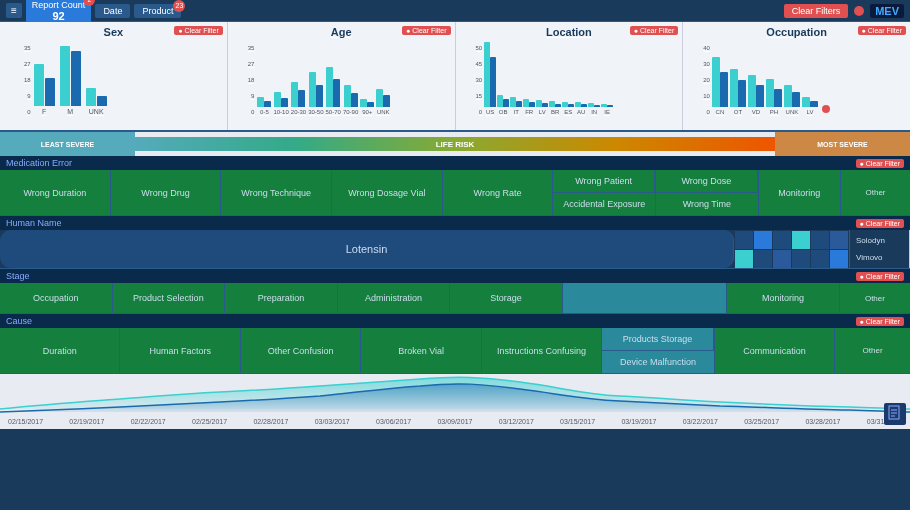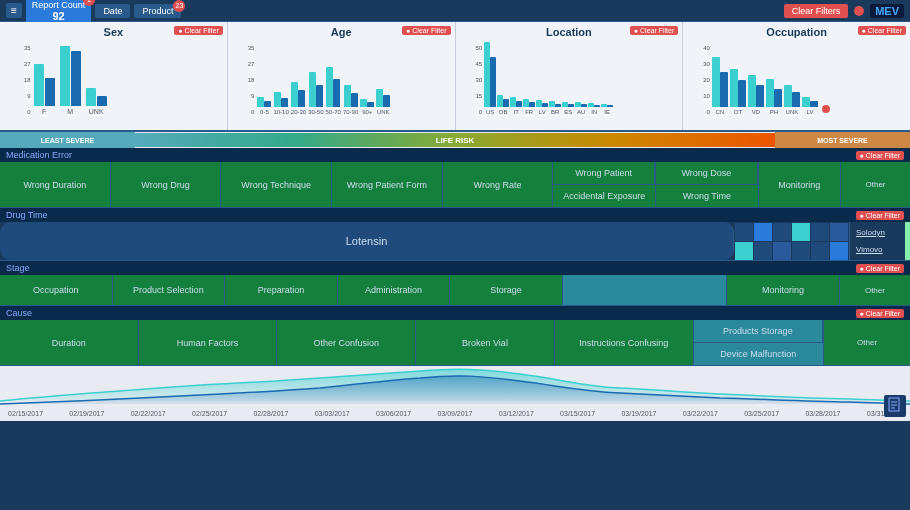--- a/index.html
+++ b/index.html
@@ -151,21 +151,21 @@
       text-align: right;
     }
     .bar-col {
       display: flex;
       flex-direction: column;
       align-items: center;
     }
 
     
     .severity-bar {
-      height: 16px;
+      height: 24px;
       display: flex;
       align-items: center;
       background: #e8ecf0;
       position: relative;
     }
     .severity-left {
       background: #5ab;
       height: 100%;
       width: 135px;
       display: flex;
@@ -582,60 +582,60 @@
 
 <div class="section">
   <div class="section-header">
     <span>Medication Error</span>
     <button class="clear-filter-btn" style="position:static;">● Clear Filter</button>
   </div>
   <div class="section-body">
     <div class="tile">Wrong Duration</div>
     <div class="tile">Wrong Drug</div>
     <div class="tile">Wrong Technique</div>
-    <div class="tile">Wrong Patient Form</div>
+    <div class="tile">Wrong Dosage Vial</div>
     <div class="tile">Wrong Rate</div>
     <div style="display:flex;flex-direction:column;flex:1;border-right:1px solid #2a5a8c;">
       <div class="tile" style="flex:1;border-bottom:1px solid #2a5a8c;">Wrong Patient</div>
       <div class="tile" style="flex:1;">Accidental Exposure</div>
     </div>
     <div style="display:flex;flex-direction:column;flex:1;border-right:1px solid #2a5a8c;">
       <div class="tile" style="flex:1;border-bottom:1px solid #2a5a8c;">Wrong Dose</div>
       <div class="tile" style="flex:1;">Wrong Time</div>
     </div>
     <div style="display:flex;flex-direction:column;flex:0.8;border-right:1px solid #2a5a8c;">
       <div class="tile" style="flex:1;">Monitoring</div>
     </div>
     <div class="tile tile-sm">Other</div>
   </div>
 </div>
 
 <div class="section">
   <div class="section-header">
-    <span>Drug Time</span>
+    <span>Human Name</span>
     <button class="clear-filter-btn" style="position:static;">● Clear Filter</button>
   </div>
   <div class="section-body drug-section-body" style="height:38px;">
     <div class="drug-main">Lotensin</div>
 
     <div style="display:grid;grid-template-columns:repeat(6,18px);grid-template-rows:repeat(2,18px);gap:1px;padding:1px;border-right:1px solid #2a5a8c;">
       <div style="background:#1e4a7c;"></div>
       <div style="background:#2a7adc;"></div>
       <div style="background:#1e4a7c;"></div>
       <div style="background:#3bcfcf;"></div>
       <div style="background:#1e4a7c;"></div>
       <div style="background:#2a5a9c;"></div>
       <div style="background:#3bcfcf;"></div>
       <div style="background:#1e4a7c;"></div>
       <div style="background:#2a5a9c;"></div>
       <div style="background:#1e4a7c;"></div>
       <div style="background:#1e4a7c;"></div>
       <div style="background:#2a7adc;"></div>
     </div>
-    <div style="display:flex;flex-direction:column;justify-content:space-around;padding:2px 6px;font-size:8px;color:#cde;border-right:5px solid #86efac;min-width:60px;text-decoration:underline;">
+    <div style="display:flex;flex-direction:column;justify-content:space-around;padding:2px 6px;font-size:8px;color:#cde;border-right:1px solid #86efac;min-width:60px;">
       <div style="cursor:pointer;">Solodyn</div>
       <div style="cursor:pointer;">Vimovo</div>
     </div>
   </div>
 </div>
 
 <div class="section">
   <div class="section-header">
     <span>Stage</span>
     <button class="clear-filter-btn" style="position:static;">● Clear Filter</button>
@@ -660,20 +660,21 @@
   <div class="section-body">
     <div class="tile">Duration</div>
     <div class="tile">Human Factors</div>
     <div class="tile">Other Confusion</div>
     <div class="tile">Broken Vial</div>
     <div class="tile">Instructions Confusing</div>
     <div style="display:flex;flex-direction:column;flex:1;border-right:1px solid #2a5a8c;">
       <div class="tile tile-teal" style="flex:1;border-bottom:1px solid #2a5a8c;">Products Storage</div>
       <div class="tile tile-teal" style="flex:1;">Device Malfunction</div>
     </div>
+    <div class="tile">Communication</div>
     <div class="tile tile-sm">Other</div>
   </div>
 </div>
 
 <div class="timeline">
   <svg class="timeline-chart" viewBox="0 0 910 40" preserveAspectRatio="none">
 
     <defs>
       <linearGradient id="teal-grad" x1="0" y1="0" x2="0" y2="1">
         <stop offset="0%" stop-color="#3bcfcf" stop-opacity="0.6"></stop>

